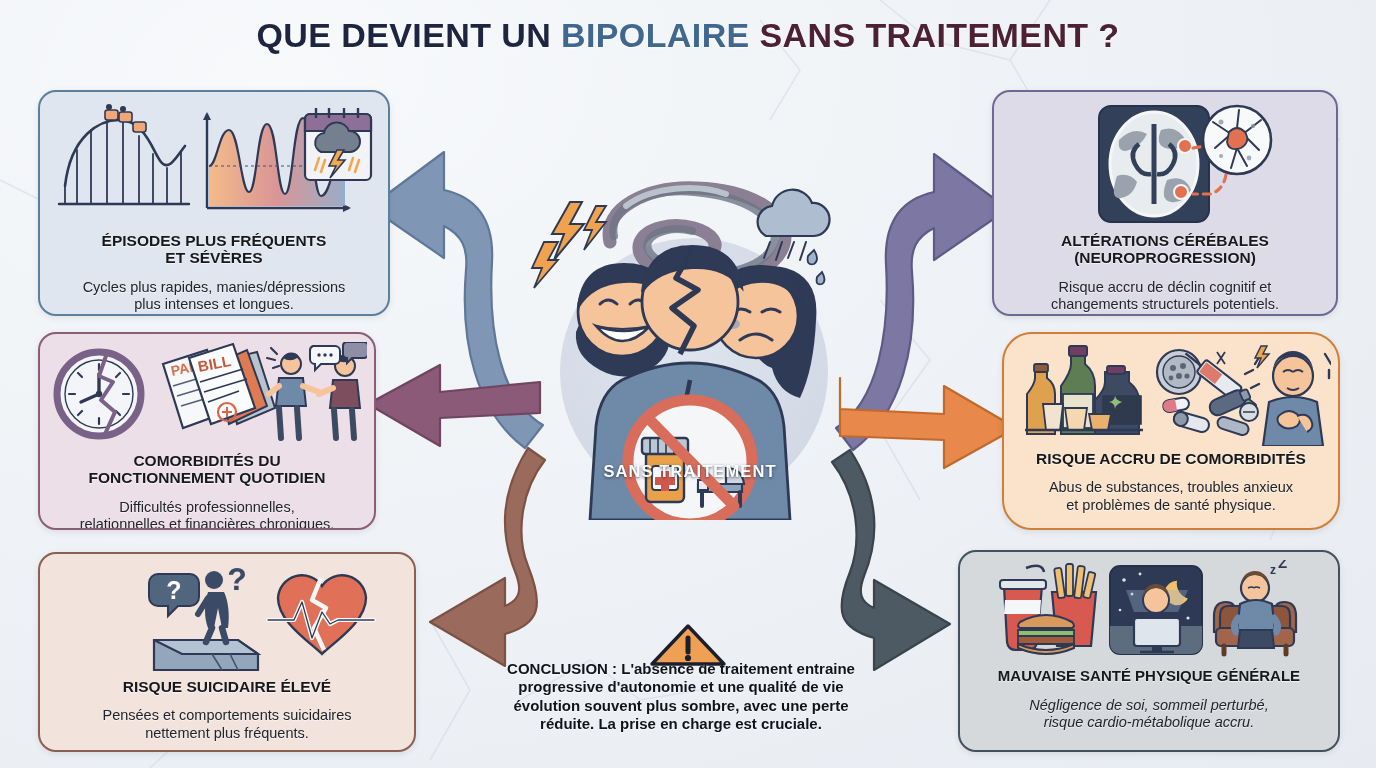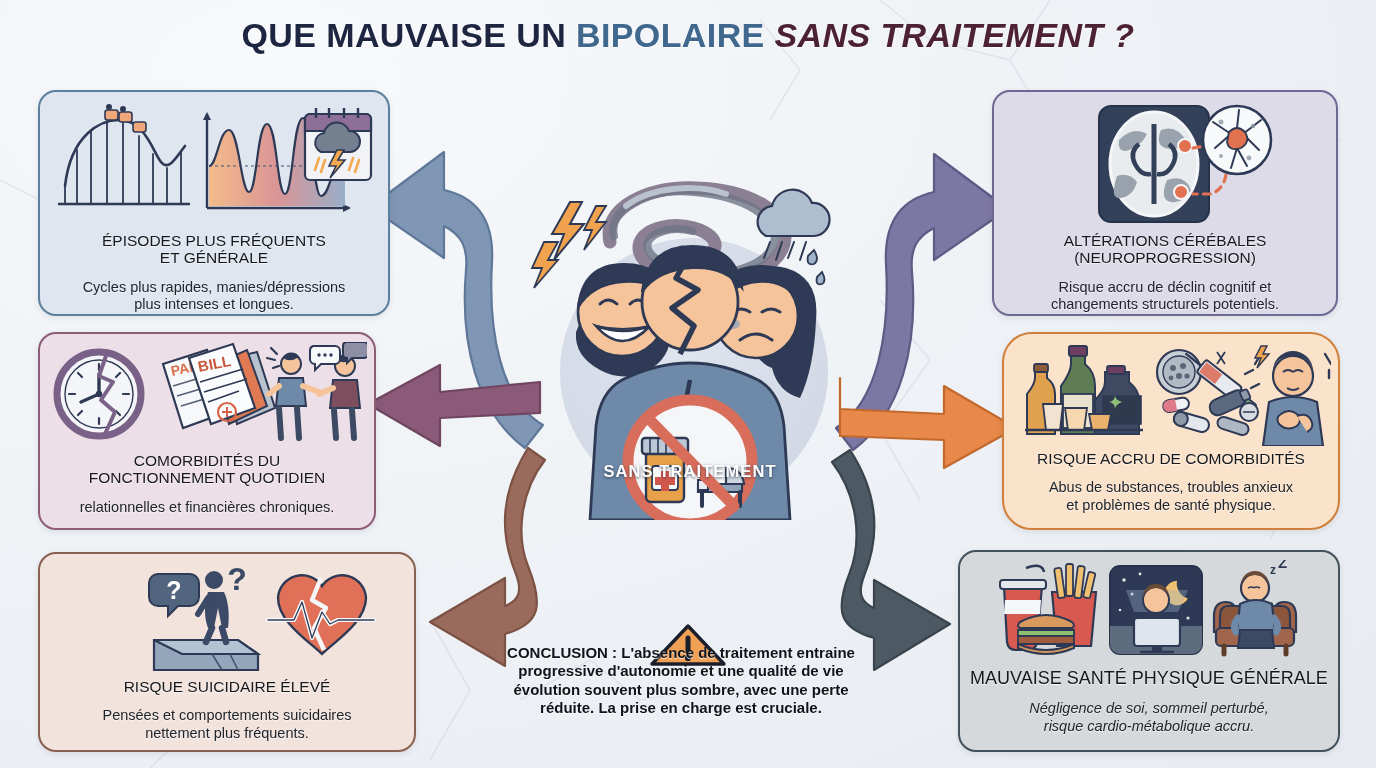--- a/index.html
+++ b/index.html
@@ -20,39 +20,39 @@
     position:absolute; top:16px; left:0; width:100%;
     text-align:center;
     font-size:34px; font-weight:bold; letter-spacing:.4px;
     white-space:nowrap;
     text-shadow:0 1px 2px rgba(255,255,255,.9);
   }
   #title span{ display:inline; }
   .t-dark{color:#1d2540;}
   .t-blue{color:#3f6punkt;text-align:right;}
   .t-blue{color:#40688f;}
-  .t-plum{color:#4c2233;font-style:italic;}
+  .t-plum{color:#4c2233;}
 
   
   .card{
     position:absolute;
     border-radius:18px;
     border:2.5px solid;
     box-shadow:0 2px 6px rgba(40,50,70,.10);
     display:flex; flex-direction:column;
     align-items:center;
     overflow:hidden;
   }
   .card .art{
     width:100%; flex:0 0 auto;
     display:flex; justify-content:center; align-items:flex-end;
     padding-top:8px;
   }
   .card .ttl{
-    font-weight:normal; color:#16181c; text-align:center;
+    font-weight:bold; color:#16181c; text-align:center;
     line-height:1.12; margin-top:4px;
     text-shadow:0 1px 1px rgba(255,255,255,.75);
   }
   .card .sub{
     color:#20242b; text-align:center; line-height:1.2;
     margin-top:12px; padding:0 6px;
     text-shadow:0 1px 1px rgba(255,255,255,.7);
   }
 
   
@@ -71,42 +71,42 @@
   #card-cerebral{ left:992px; top:90px; width:346px; height:226px;
       background:#dedbe9; border-color:#6f6894; }
   #card-cerebral .ttl{font-size:15.5px;} #card-cerebral .sub{font-size:14.5px;}
 
   #card-comorbidites{ left:1002px; top:332px; width:338px; height:198px;
       background:#fbe3cb; border-color:#d07f3a;border-radius:30px; }
   #card-comorbidites .ttl{font-size:15.5px;} #card-comorbidites .sub{font-size:14.5px;}
 
   #card-physique{ left:958px; top:550px; width:382px; height:202px;
       background:#d6d9dc; border-color:#43515c; }
-  #card-physique .ttl{font-size:18px;} #card-physique .sub{font-size:14.5px;font-style:italic;}
+  #card-physique .ttl{font-size:15px;} #card-physique .sub{font-size:14.5px;font-style:italic;}
 
   
   #center-hub{
     position:absolute; left:530px; top:180px; width:320px; height:340px;
   }
   #hub-circle{
     position:absolute; left:30px; top:58px; width:268px; height:268px;
     border-radius:50%;
     background:radial-gradient(circle at 45% 40%, #dfe5ee 0%, #d3dae6 70%, #c9d2e0 100%);
   }
   #hub-label{
     position:absolute; left:0; width:320px; top:282px;
     text-align:center; color:#ffffff; font-weight:bold;
     font-size:16.5px; letter-spacing:1.1px;
     text-shadow:0 1px 3px rgba(30,40,60,.75);
   }
 
   
   #warn-tri{ position:absolute; left:648px; top:622px; width:80px; height:46px; }
   #conclusion{
-    position:absolute; left:440px; top:644px; width:482px;
+    position:absolute; left:440px; top:660px; width:482px;
     text-align:center; font-weight:bold; font-size:15px;
     line-height:1.22; color:#101319;
     text-shadow:0 1px 1px rgba(255,255,255,.85);
   }
 
   svg{display:block;}
   .arrows{position:absolute; inset:0; pointer-events:none;}
 </style>
 </head>
 <body>
@@ -123,21 +123,21 @@
       <path d="M520 700 L590 660 L640 700 L700 690"></path>
       <path d="M430 620 L470 690 L430 760"></path>
       <path d="M120 700 L180 740 L150 768"></path>
       <path d="M0 180 L60 210 L40 280"></path>
       <path d="M1240 420 L1300 470 L1270 540"></path>
       <path d="M760 20 L800 70 L770 120"></path>
     </g>
   </svg>
 
   <div id="title">
-    <span class="t-dark">QUE MAUVAISE UN </span><span class="t-blue">BIPOLAIRE </span><span class="t-plum">SANS TRAITEMENT ?</span>
+    <span class="t-dark">QUE DEVIENT UN </span><span class="t-blue">BIPOLAIRE </span><span class="t-plum">SANS TRAITEMENT ?</span>
   </div>
 
   <svg class="arrows" width="1376" height="768" viewBox="0 0 1376 768">
 
     <g>
       <path d="M543 425 C500 400 488 330 492 262 C494 224 480 198 444 190
                L444 152 L370 207 L444 258 L444 226
                C462 235 468 248 466 270 C460 342 476 412 525 448 Z" fill="#8096b5" stroke="#5f7899" stroke-width="2.2" stroke-linejoin="round"></path>
     </g>
 
@@ -229,21 +229,21 @@
           </g>
           <path d="M272 52 a10 10 0 0 1 3 -19 a13 13 0 0 1 25 -2 a9 9 0 0 1 1 21 Z" fill="#74808f" stroke="#2e3a55" stroke-width="2"></path>
           <path d="M288 50 L280 66 L287 66 L281 78 L296 60 L289 60 L295 50 Z" fill="#f4a84f" stroke="#2e3a55" stroke-width="1.6"></path>
           <path d="M270 58 L266 70 M276 60 L272 72" stroke="#f4a84f" stroke-width="2.6" stroke-linecap="round"></path>
           <path d="M304 58 L300 70 M310 60 L306 72" stroke="#f4a84f" stroke-width="2.6" stroke-linecap="round"></path>
         </g>
       </svg>
     </div>
     <div class="ttl">
       <div>ÉPISODES PLUS FRÉQUENTS</div>
-      <div>ET GÉNÉRALE</div>
+      <div>ET SÉVÈRES</div>
     </div>
     <div class="sub">
       <div>Cycles plus rapides, manies/dépressions</div>
       <div>plus intenses et longues.</div>
     </div>
   </div>
 
   <div class="card" id="card-fonctionnement">
     <div class="art">
       <svg width="320" height="106" viewBox="0 0 320 106">
@@ -313,20 +313,21 @@
               <path d="M226 26 L232 24"></path>
           </g>
         </g>
       </svg>
     </div>
     <div class="ttl">
       <div>COMORBIDITÉS DU</div>
       <div>FONCTIONNEMENT QUOTIDIEN</div>
     </div>
     <div class="sub">
+      <div>Difficultés professionnelles,</div>
       <div>relationnelles et financières chroniques.</div>
     </div>
   </div>
 
   <div class="card" id="card-suicide">
     <div class="art">
       <svg width="330" height="112" viewBox="0 0 330 112">
 
         <g>
           <path d="M92 78 L176 78 L196 92 L196 108 L92 108 Z" fill="#93a6bc" stroke="#2e3a55" stroke-width="2.2"></path>

